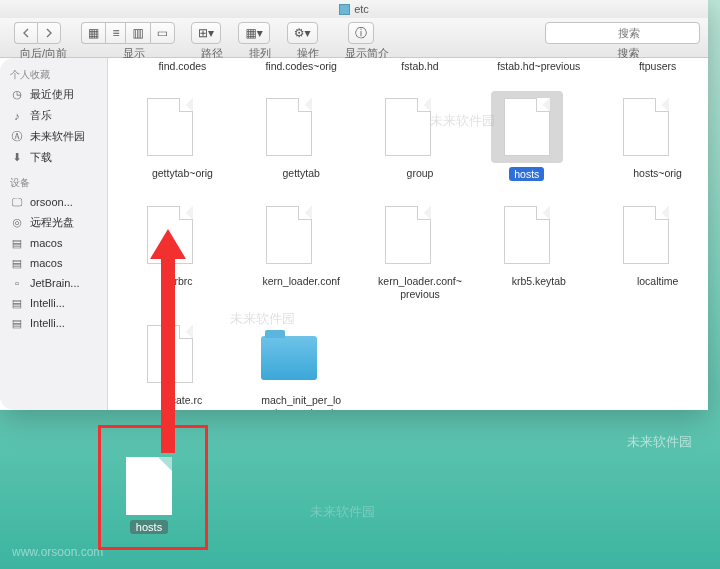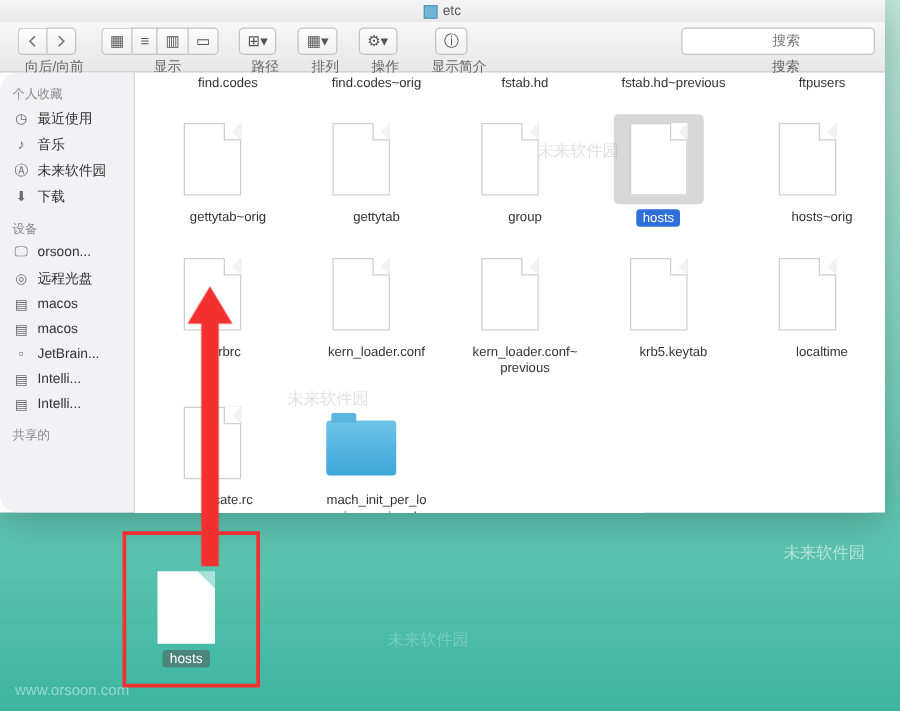--- a/index.html
+++ b/index.html
@@ -167,23 +167,20 @@
           </div>
         <div class="sb-item">
             <span class="sb-icon">▤</span>
             <span>Intelli...</span>
           </div>
         <div class="sb-item">
             <span class="sb-icon">▤</span>
             <span>Intelli...</span>
           </div>
       </div>
-      <div class="sb-section">
-        <div class="sb-header">共享的</div>
-      </div>
     </div>
 
     <div class="content">
       <div class="grid">
 
         <div class="file-item">
             <span class="file-name" style="margin-top:0">find.codes</span>
           </div>
         <div class="file-item">
             <span class="file-name">find.codes~orig</span>

